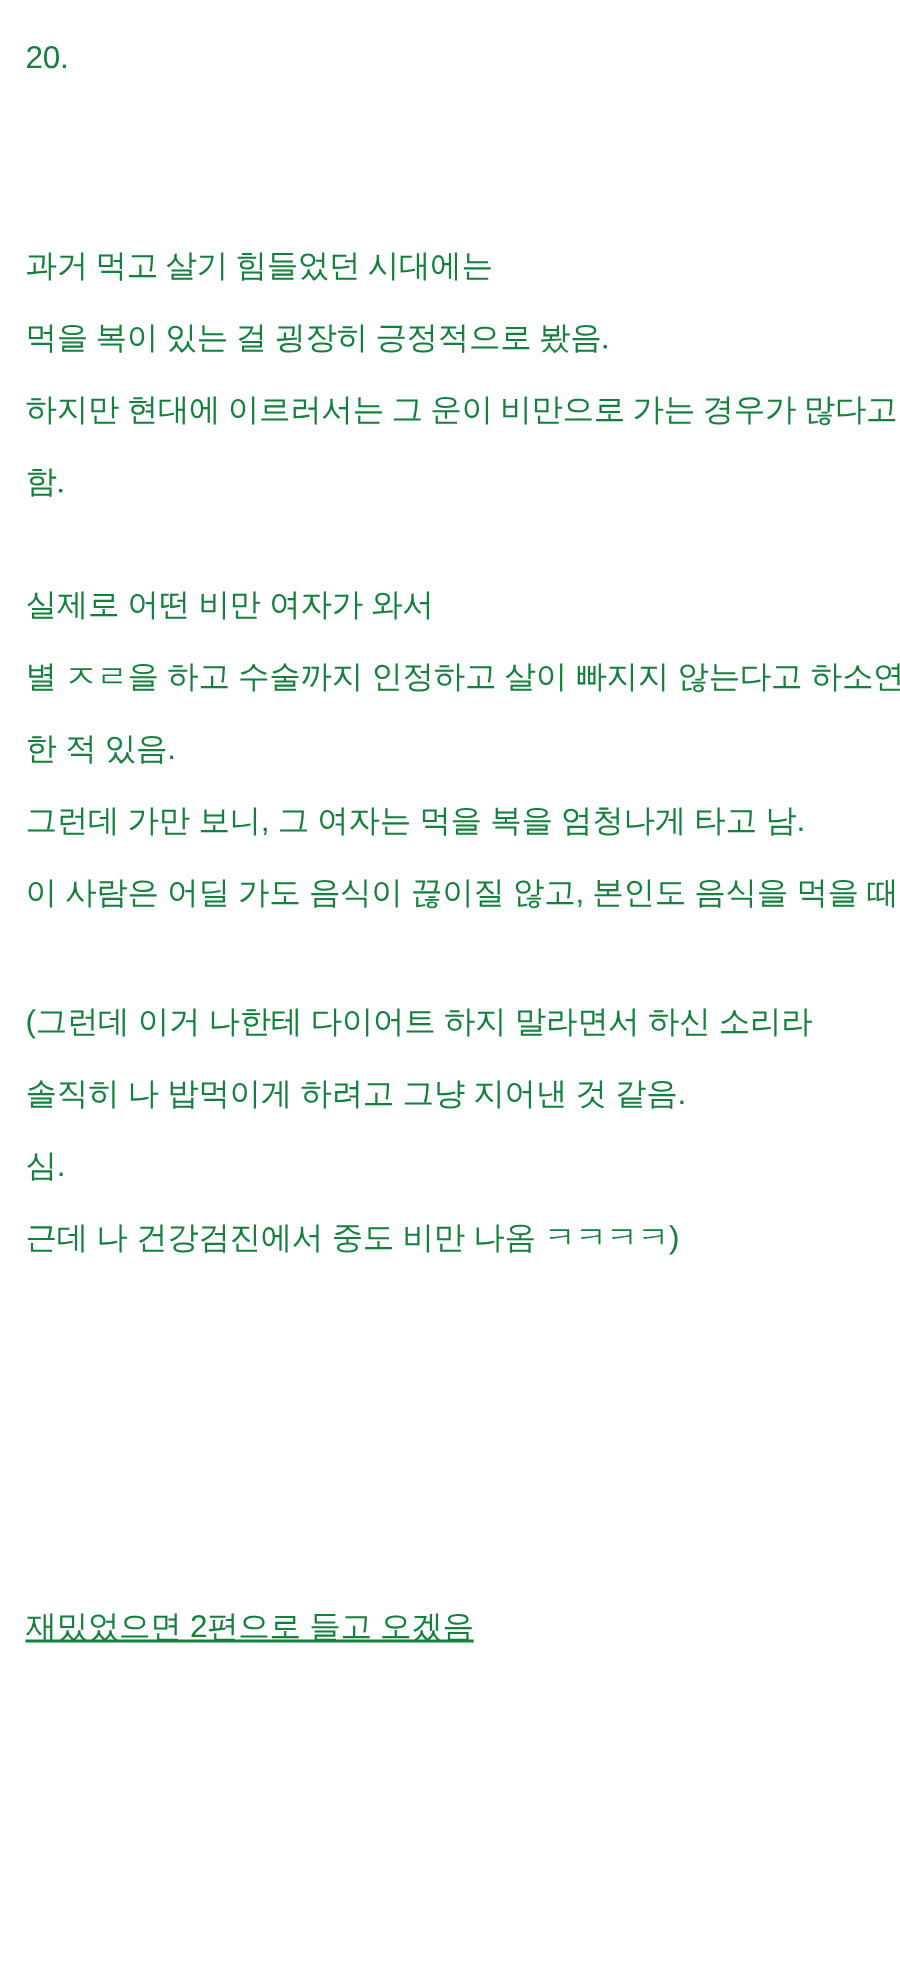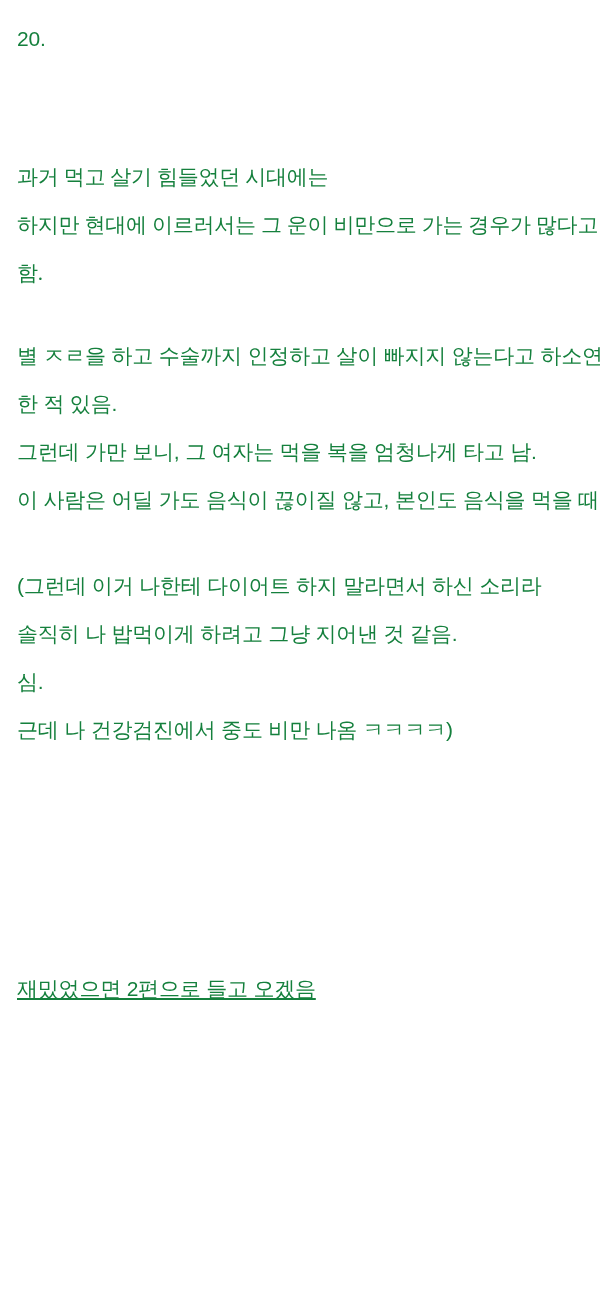--- a/index.html
+++ b/index.html
@@ -39,25 +39,27 @@
 <body>
 
 <div class="page">
 
   <div class="para para-number">
     <div class="line">20.</div>
   </div>
 
   <div class="para para-1">
     <div class="line">과거 먹고 살기 힘들었던 시대에는</div>
+    <div class="line">먹을 복이 있는 걸 굉장히 긍정적으로 봤음.</div>
     <div class="line">하지만 현대에 이르러서는 그 운이 비만으로 가는 경우가 많다고</div>
     <div class="line">함.</div>
   </div>
 
   <div class="para para-2">
+    <div class="line">실제로 어떤 비만 여자가 와서</div>
     <div class="line">별 ㅈㄹ을 하고 수술까지 인정하고 살이 빠지지 않는다고 하소연</div>
     <div class="line">한 적 있음.</div>
     <div class="line">그런데 가만 보니, 그 여자는 먹을 복을 엄청나게 타고 남.</div>
     <div class="line">이 사람은 어딜 가도 음식이 끊이질 않고, 본인도 음식을 먹을 때</div>
   </div>
 
   <div class="para para-3">
     <div class="line">(그런데 이거 나한테 다이어트 하지 말라면서 하신 소리라</div>
     <div class="line">솔직히 나 밥먹이게 하려고 그냥 지어낸 것 같음.</div>
     <div class="line">심.</div>

